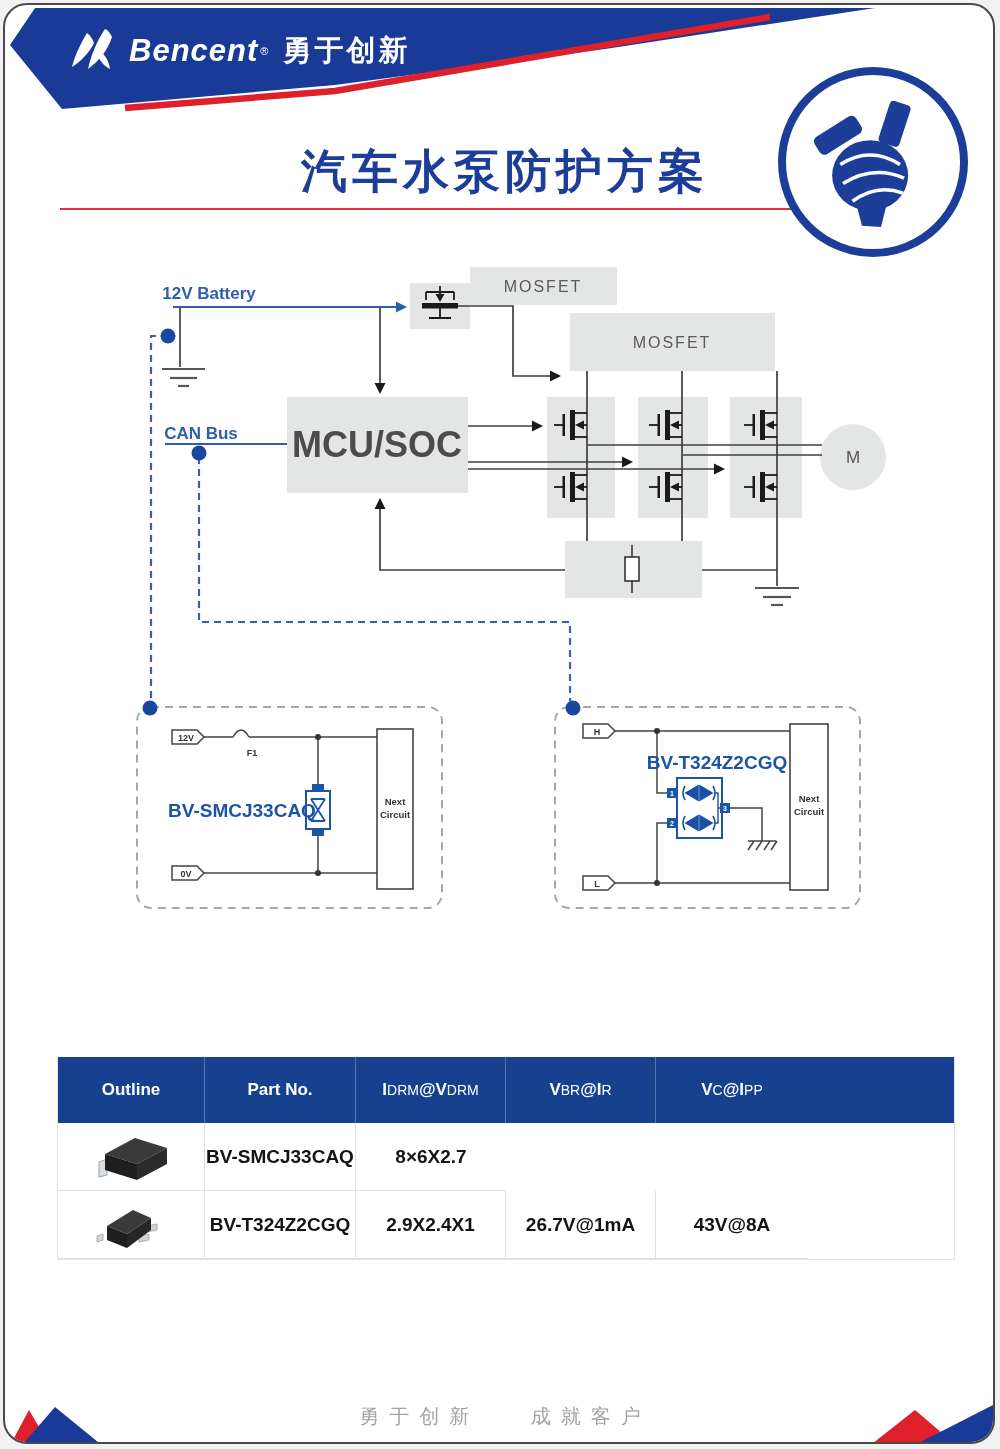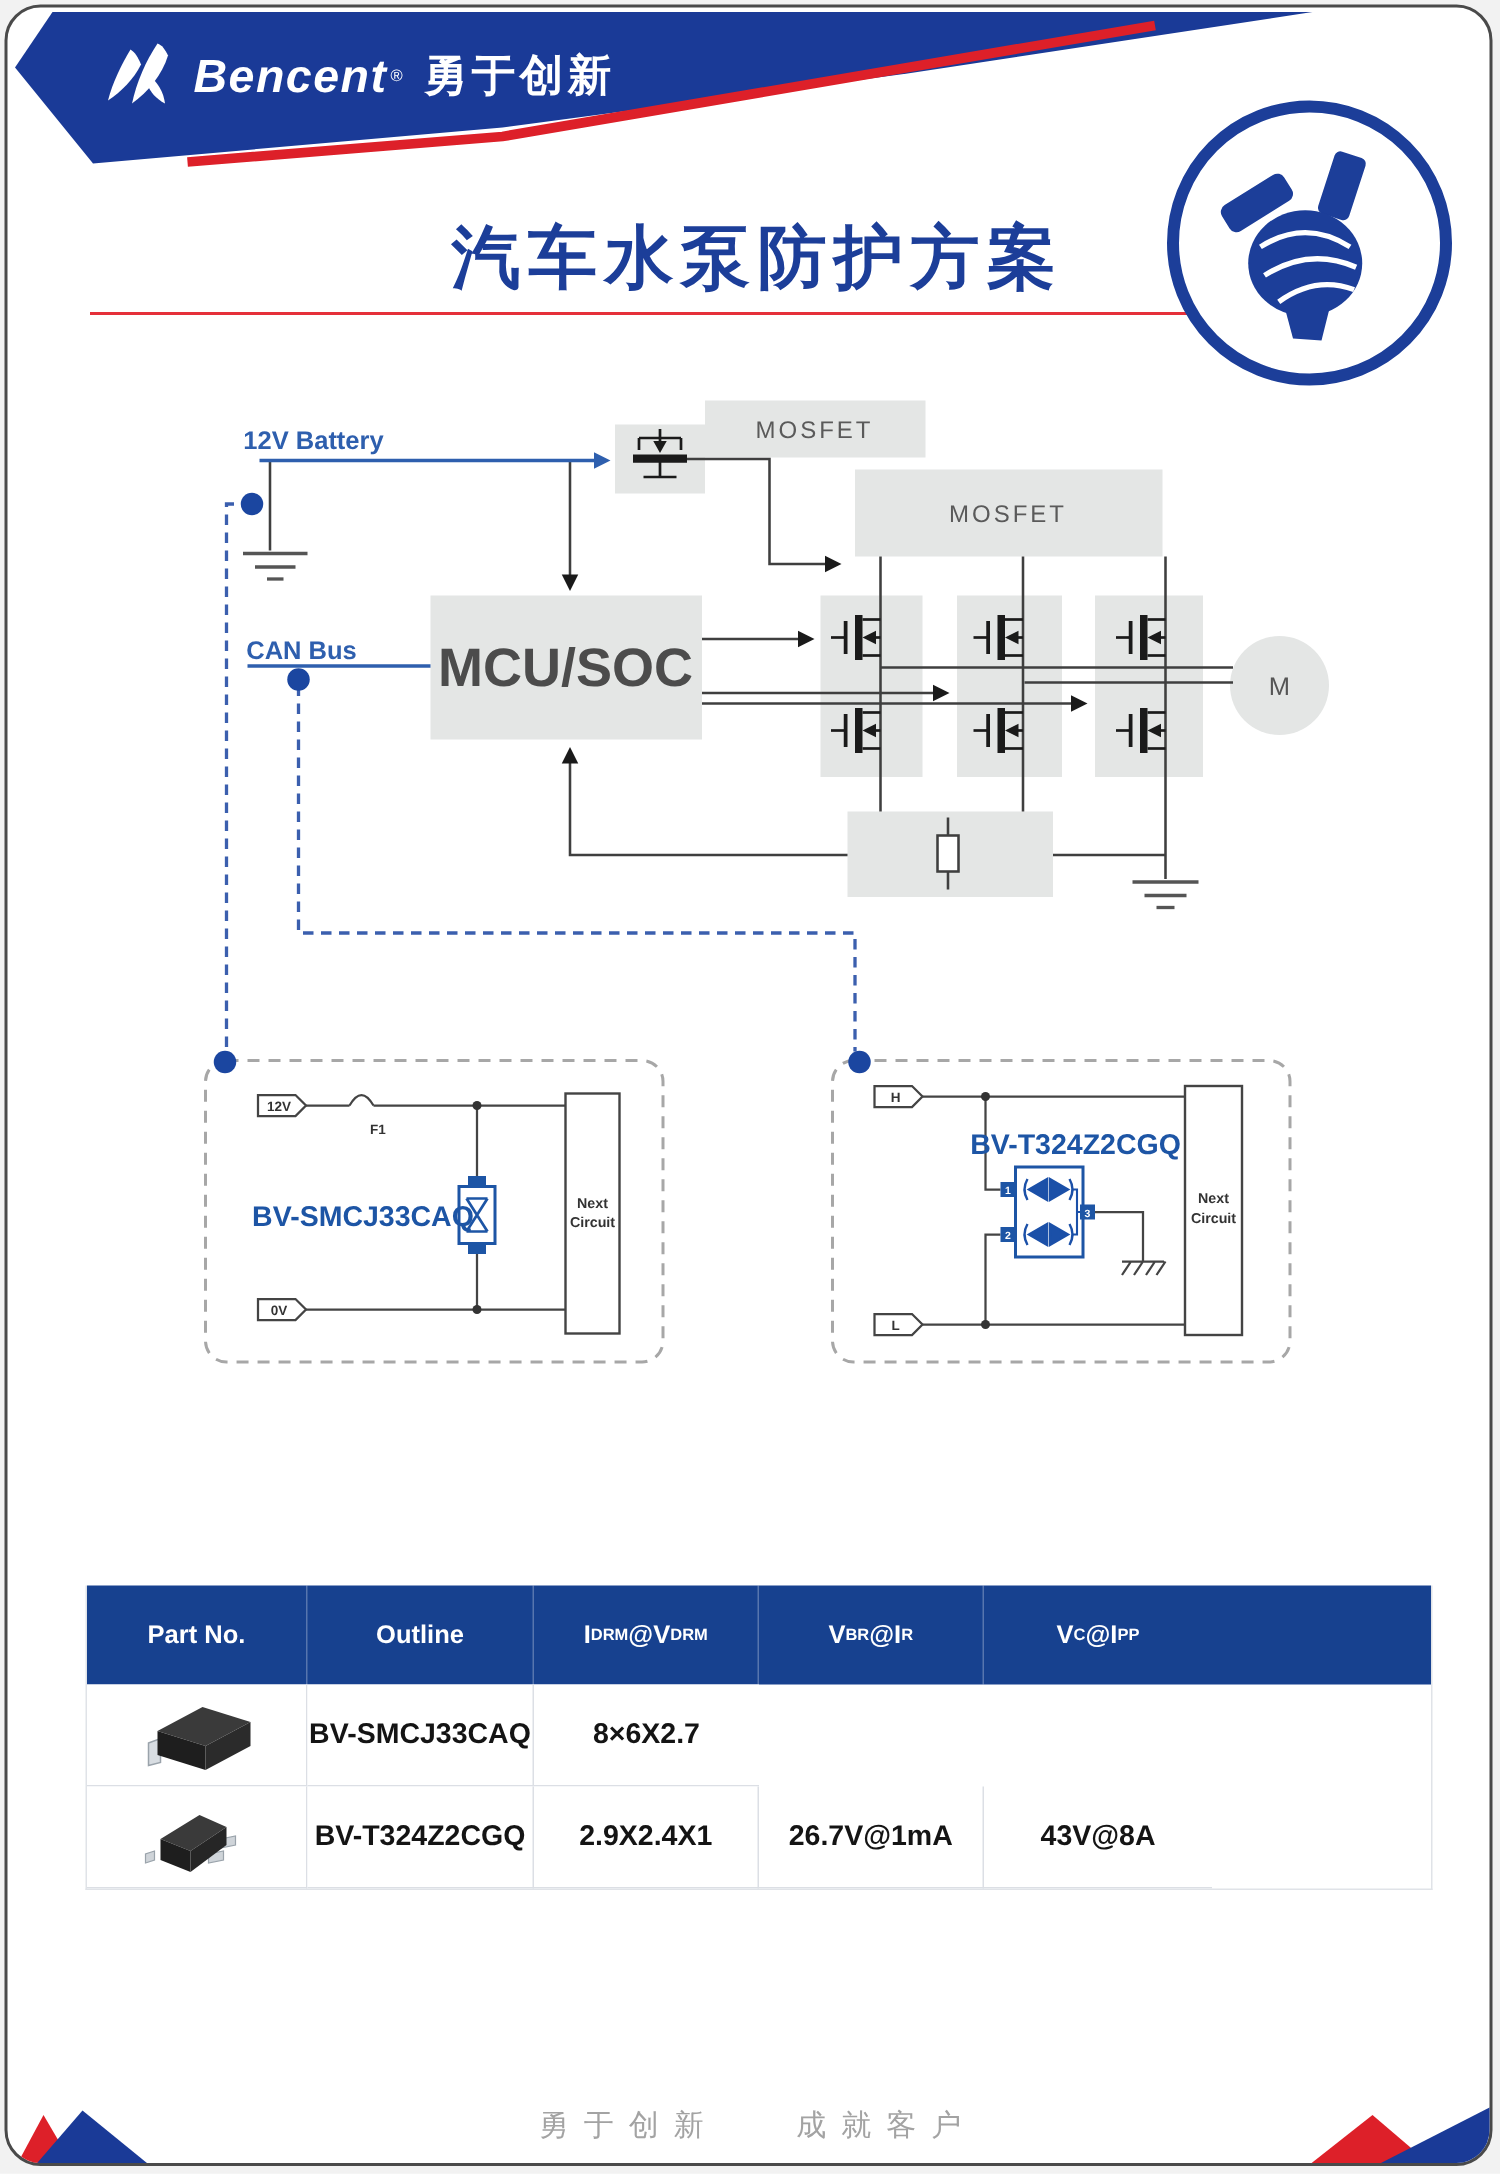--- a/index.html
+++ b/index.html
@@ -41,21 +41,21 @@
               border:1px solid #e0e3e8;border-top:none;box-sizing:content-box;}
   .trow{display:grid;grid-template-columns:147px 151px 150px 150px 152px 146px;}
   .thead{background:#17418f;color:#fff;}
   .thead .tcell{height:66px;border-right:1px solid rgba(255,255,255,.28);
                 font-size:17px;font-weight:700;}
   .thead .tcell:last-child{border-right:none;}
   .tcell{display:flex;align-items:center;justify-content:center;}
   .tbody .tcell{height:67px;background:#fff;border-right:1px solid #dcdfe5;border-bottom:1px solid #dcdfe5;
                 font-size:19px;font-weight:700;color:#141414;}
   .tbody .tcell:last-child{border-right:none;}
-  sub{font-size:11px;font-weight:700;}
+  sub{font-size:14px;font-weight:400;}
 
   
   .slogan{position:absolute;left:0;top:1398px;width:1000px;text-align:center;color:#a3a3a3;
           font-size:20px;letter-spacing:10px;z-index:1;}
   .slogan span{margin:0 18px;}
   .corner-svg{position:absolute;z-index:0;}
 </style>
 </head>
 <body>
 
@@ -264,22 +264,22 @@
     <text x="712" y="764" text-anchor="middle" class="lbl-part">BV-T324Z2CGQ</text>
     <text x="804" y="797" text-anchor="middle" class="lbl-next">Next</text>
     <text x="804" y="810" text-anchor="middle" class="lbl-next">Circuit</text>
     <text x="667" y="791" text-anchor="middle" class="lbl-pin">1</text>
     <text x="667" y="821" text-anchor="middle" class="lbl-pin">2</text>
     <text x="720" y="806" text-anchor="middle" class="lbl-pin">3</text>
   </svg>
 
   <div class="spec-table">
     <div class="trow thead">
+      <div class="tcell">Outline</div>
       <div class="tcell">Part No.</div>
-      <div class="tcell">Outline</div>
       <div class="tcell">
             <span>I</span>
             <sub>DRM</sub>
             <span>@</span>
             <span>V</span>
             <sub>DRM</sub>
           </div>
       <div class="tcell">
             <span>V</span>
             <sub>BR</sub>

